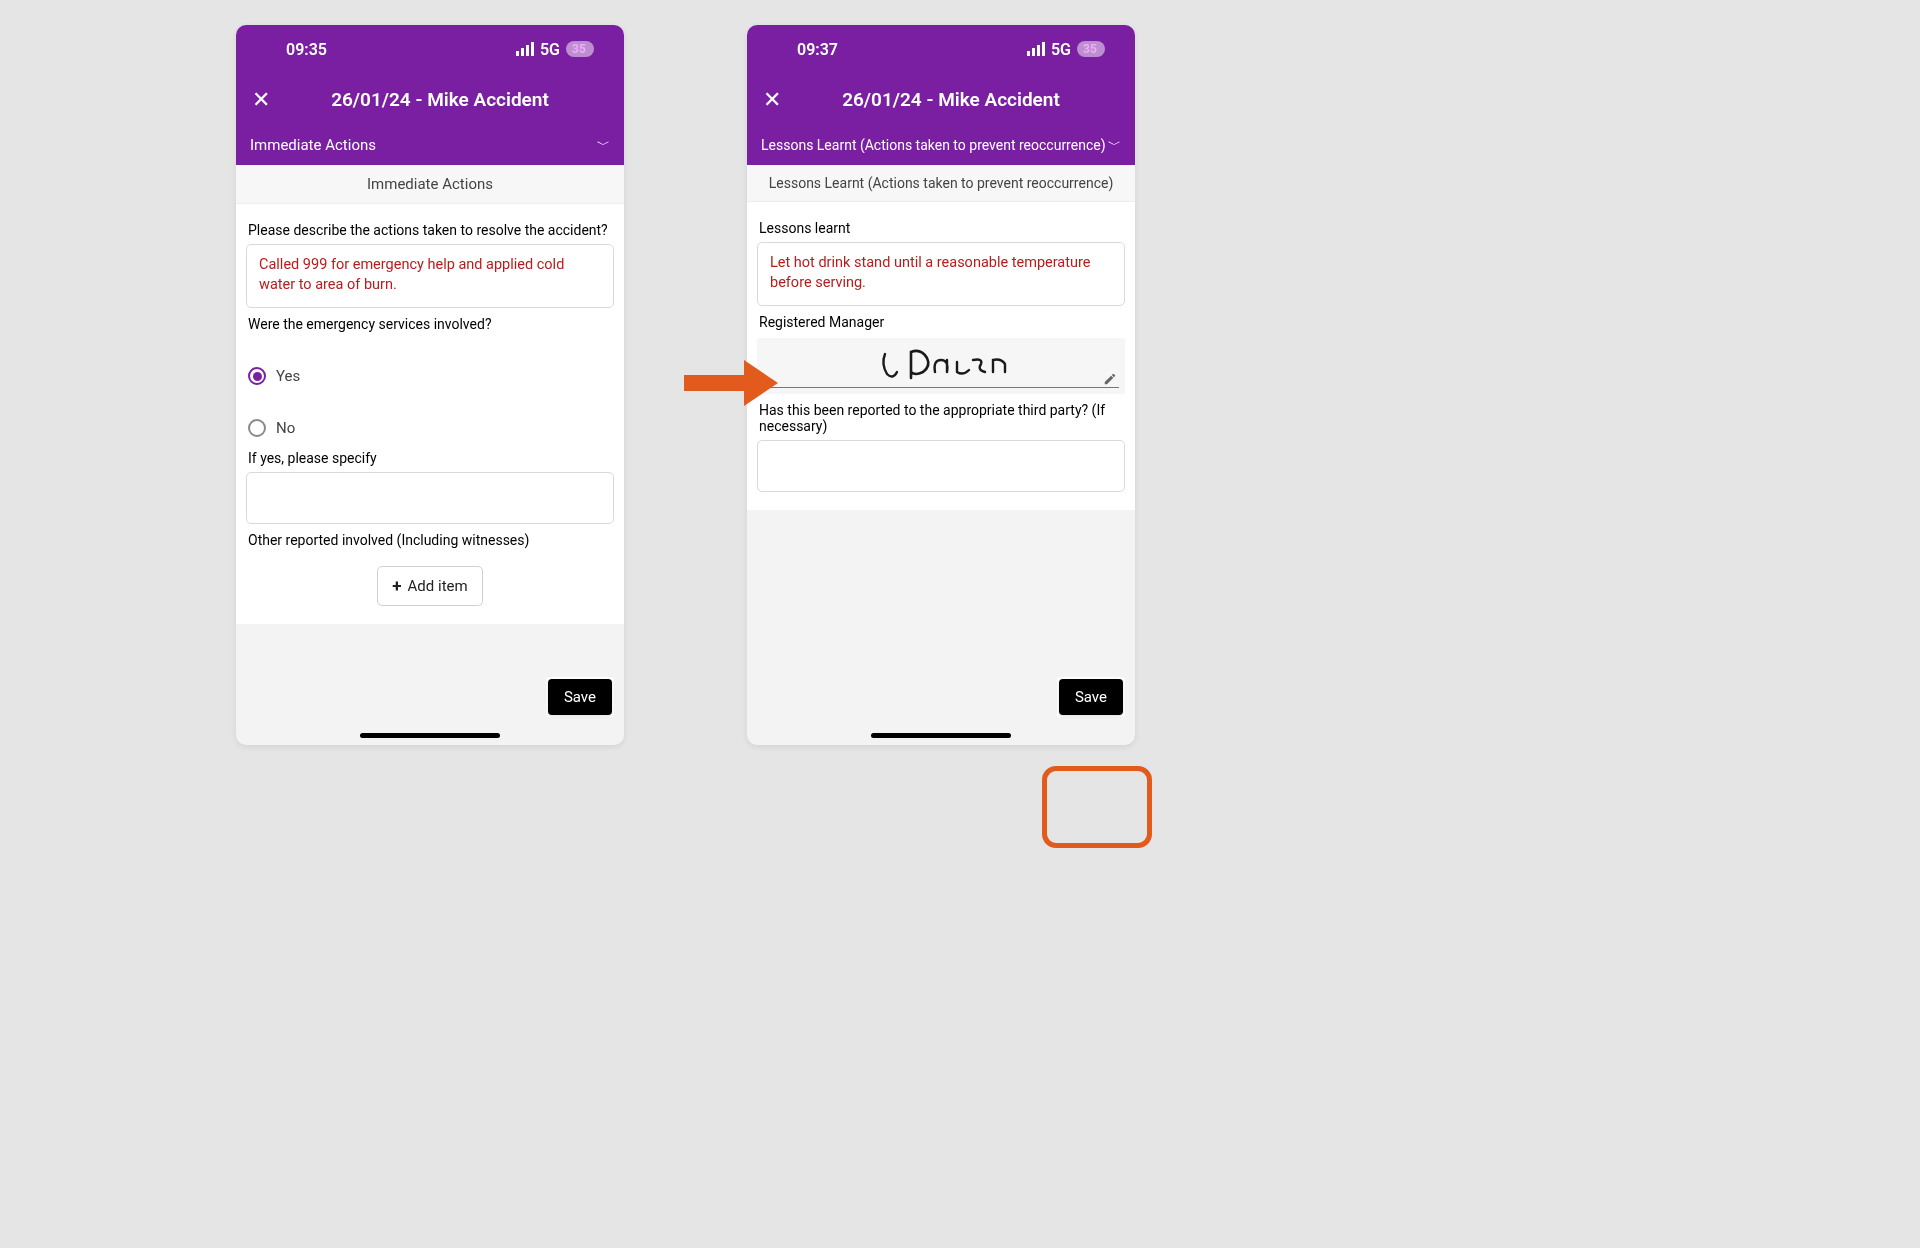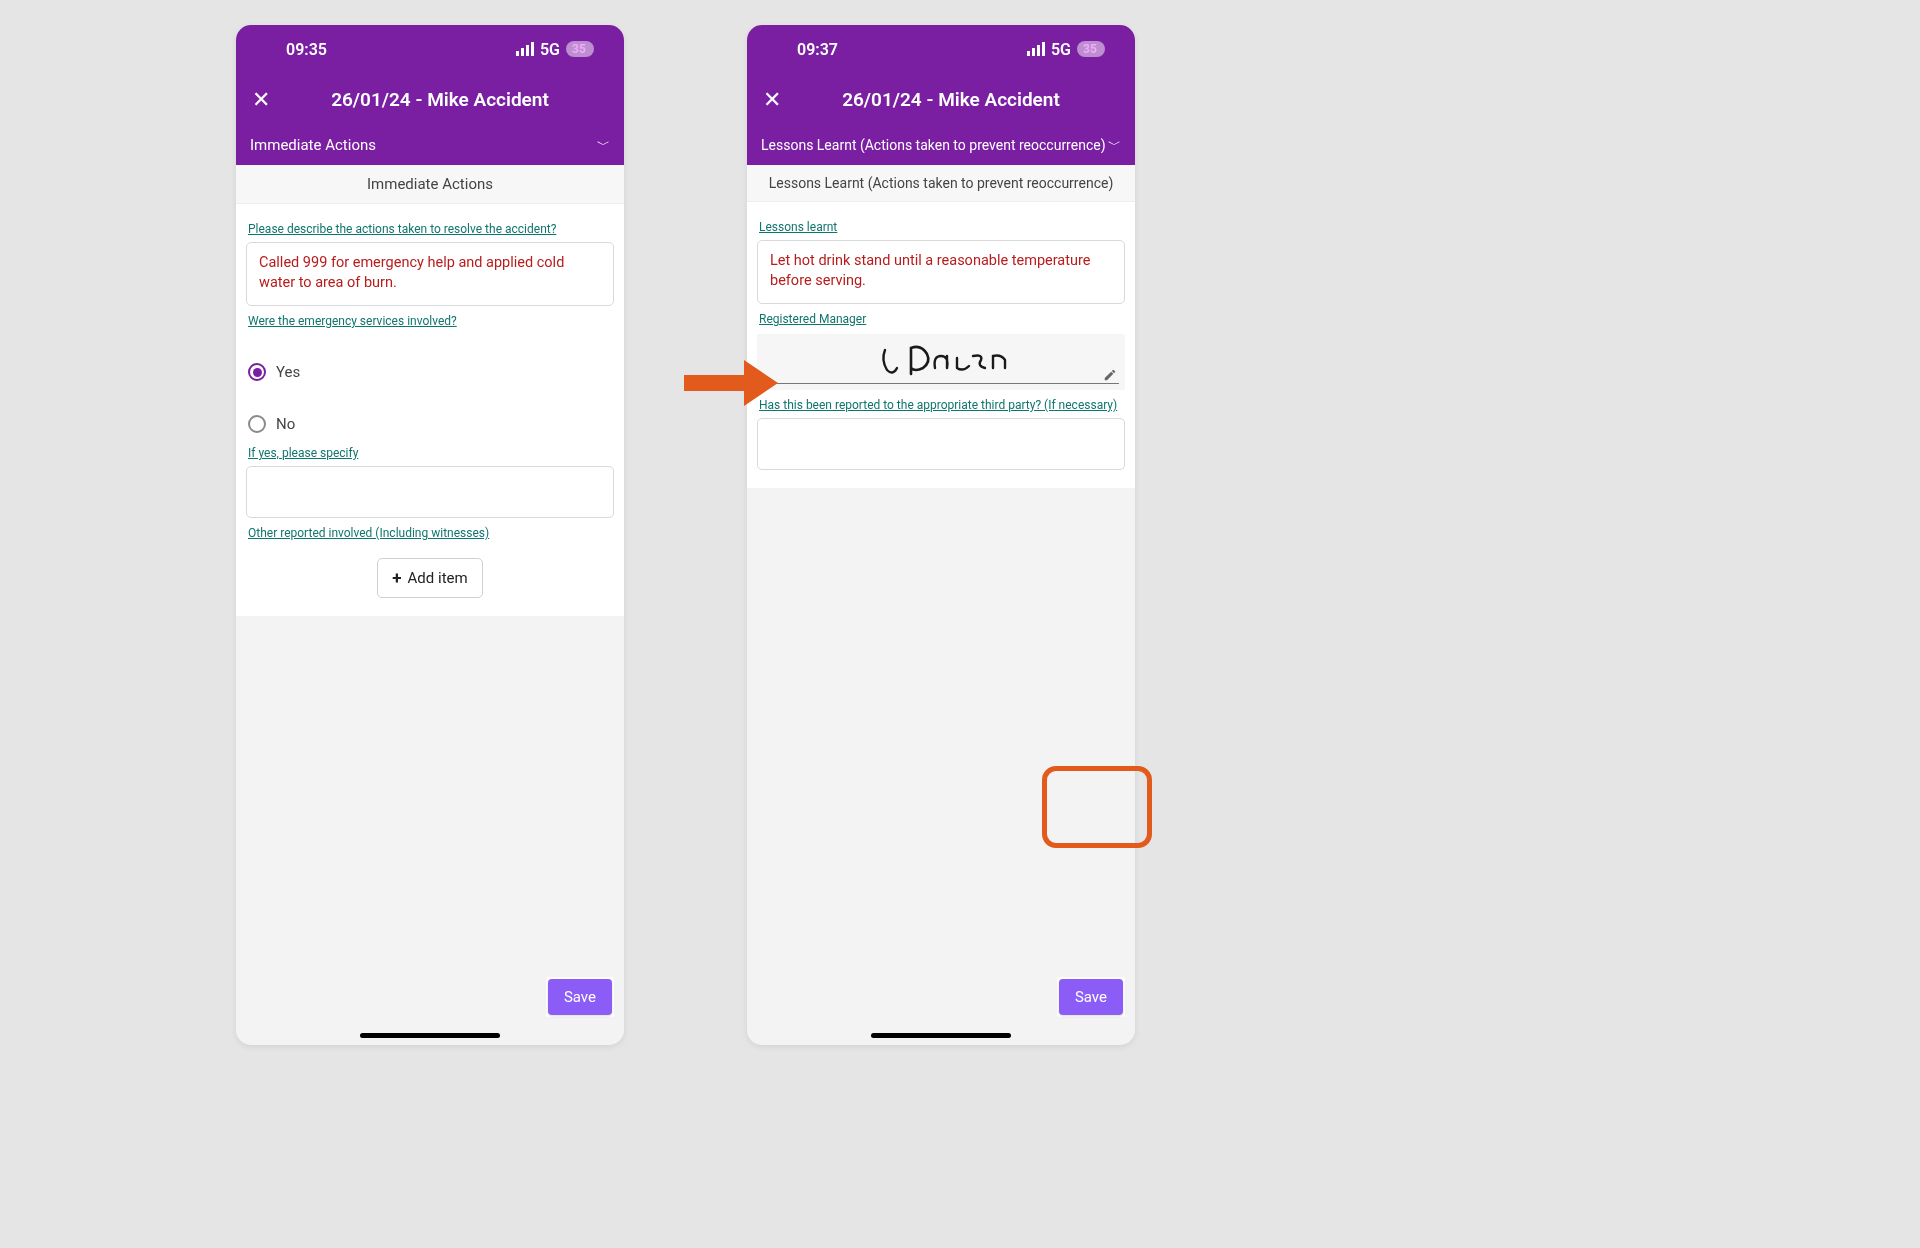--- a/index.html
+++ b/index.html
@@ -6,23 +6,23 @@
     body {
       background: #e5e5e5;
       font-family: -apple-system, BlinkMacSystemFont, "Segoe UI", Roboto, sans-serif;
       width: 1920px;
       height: 1248px;
       position: relative;
     }
     .phone {
       position: absolute;
       width: 388px;
-      height: 1020px;
+      height: 720px;
       background: #f3f3f3;
-      border-radius: 15px;
+      border-radius: 10px;
       overflow: hidden;
       box-shadow: 0 2px 6px rgba(0,0,0,0.08);
     }
     .phone-left { left: 236px; top: 25px; }
     .phone-right { left: 747px; top: 25px; }
 
     .status-bar {
       height: 48px;
       background: #7a1fa2;
       color: #fff;
@@ -93,24 +93,23 @@
       padding: 10px 8px;
       font-size: 15px;
       border-bottom: 1px solid #eee;
     }
 
     .form-body {
       background: #fff;
       padding: 10px 10px 18px;
     }
     .field-label {
-      color: #0f766e;
-      font-size: 12px;
+      color: #000000;
+      font-size: 14px;
       padding: 8px 2px 6px;
-      text-decoration: underline;
     }
     .text-box {
       border: 1px solid #d9d9d9;
       border-radius: 5px;
       padding: 10px 12px;
       font-size: 14.5px;
       color: #b91c1c;
       min-height: 64px;
       line-height: 1.35;
     }
@@ -153,21 +152,21 @@
       gap: 6px;
       cursor: pointer;
       color: #222;
     }
     .plus { font-weight: 700; font-size: 17px; }
 
     .save-btn {
       position: absolute;
       right: 12px;
       bottom: 30px;
-      background: #8b5cf6;
+      background: #000000;
       color: #fff;
       border-radius: 4px;
       padding: 9px 16px;
       font-size: 15px;
       cursor: pointer;
       box-shadow: 0 1px 3px rgba(0,0,0,0.15);
     }
     .save-wrap {
       position:absolute;
       right:10px;

